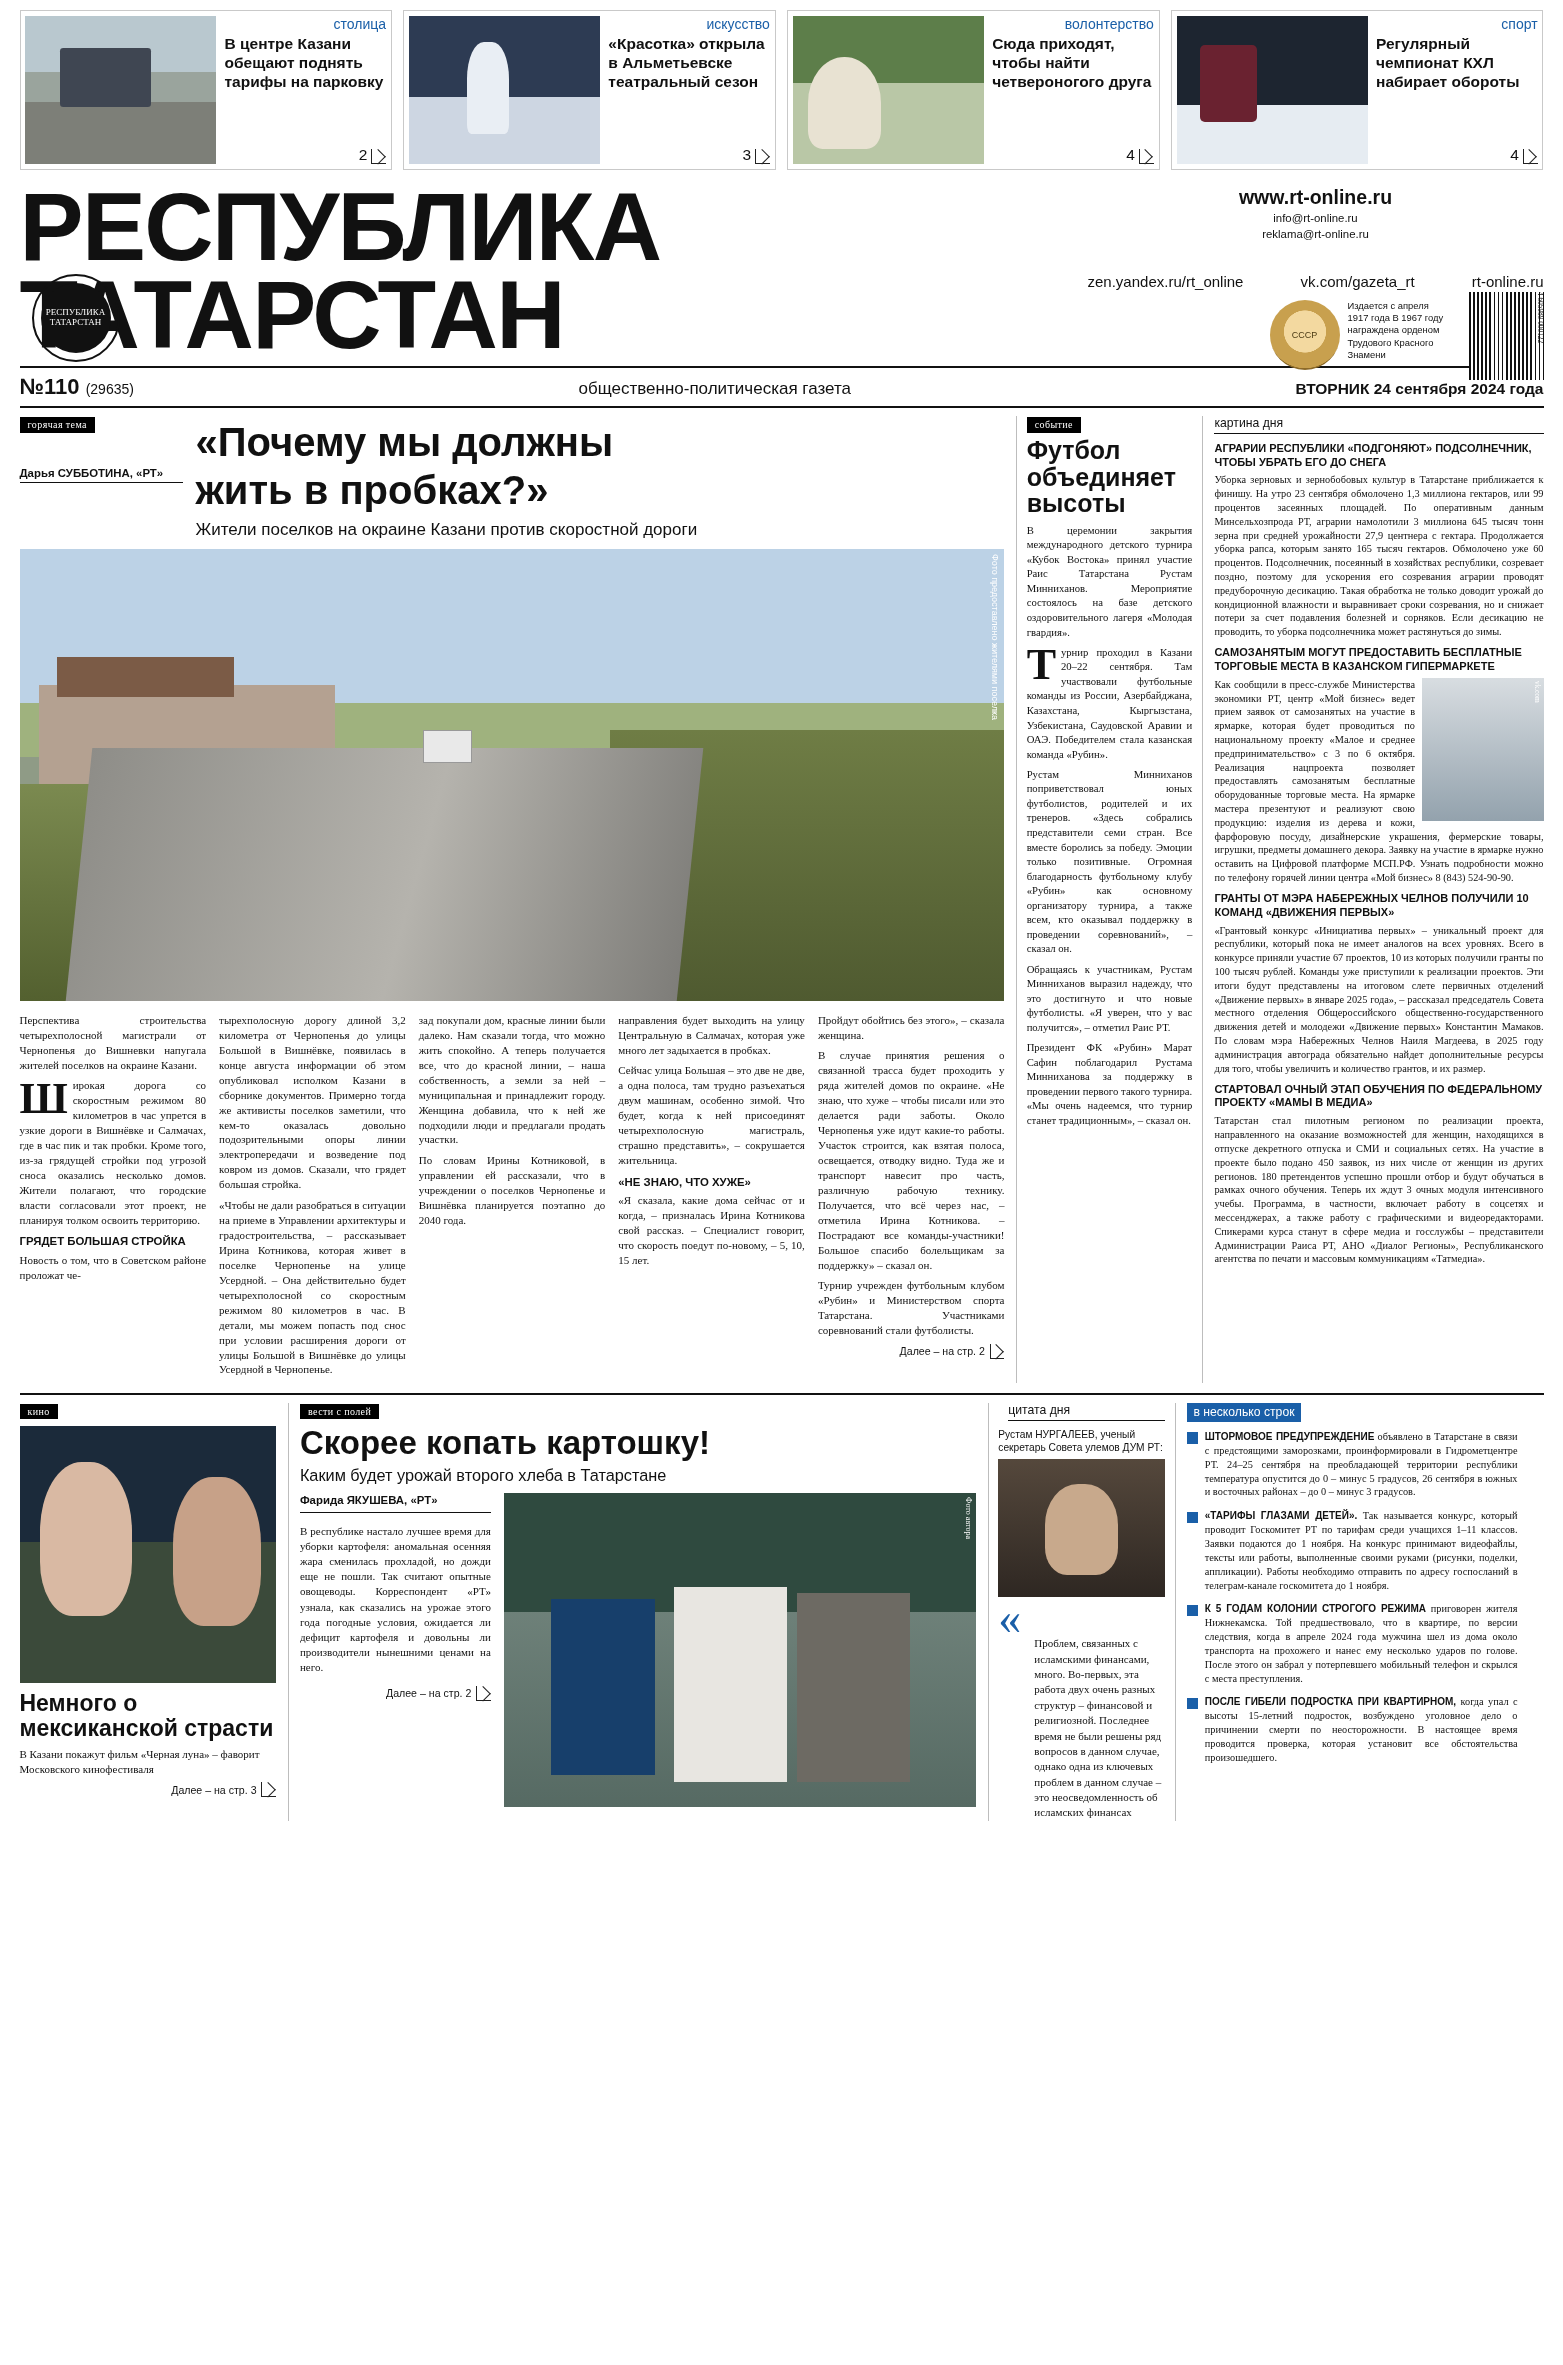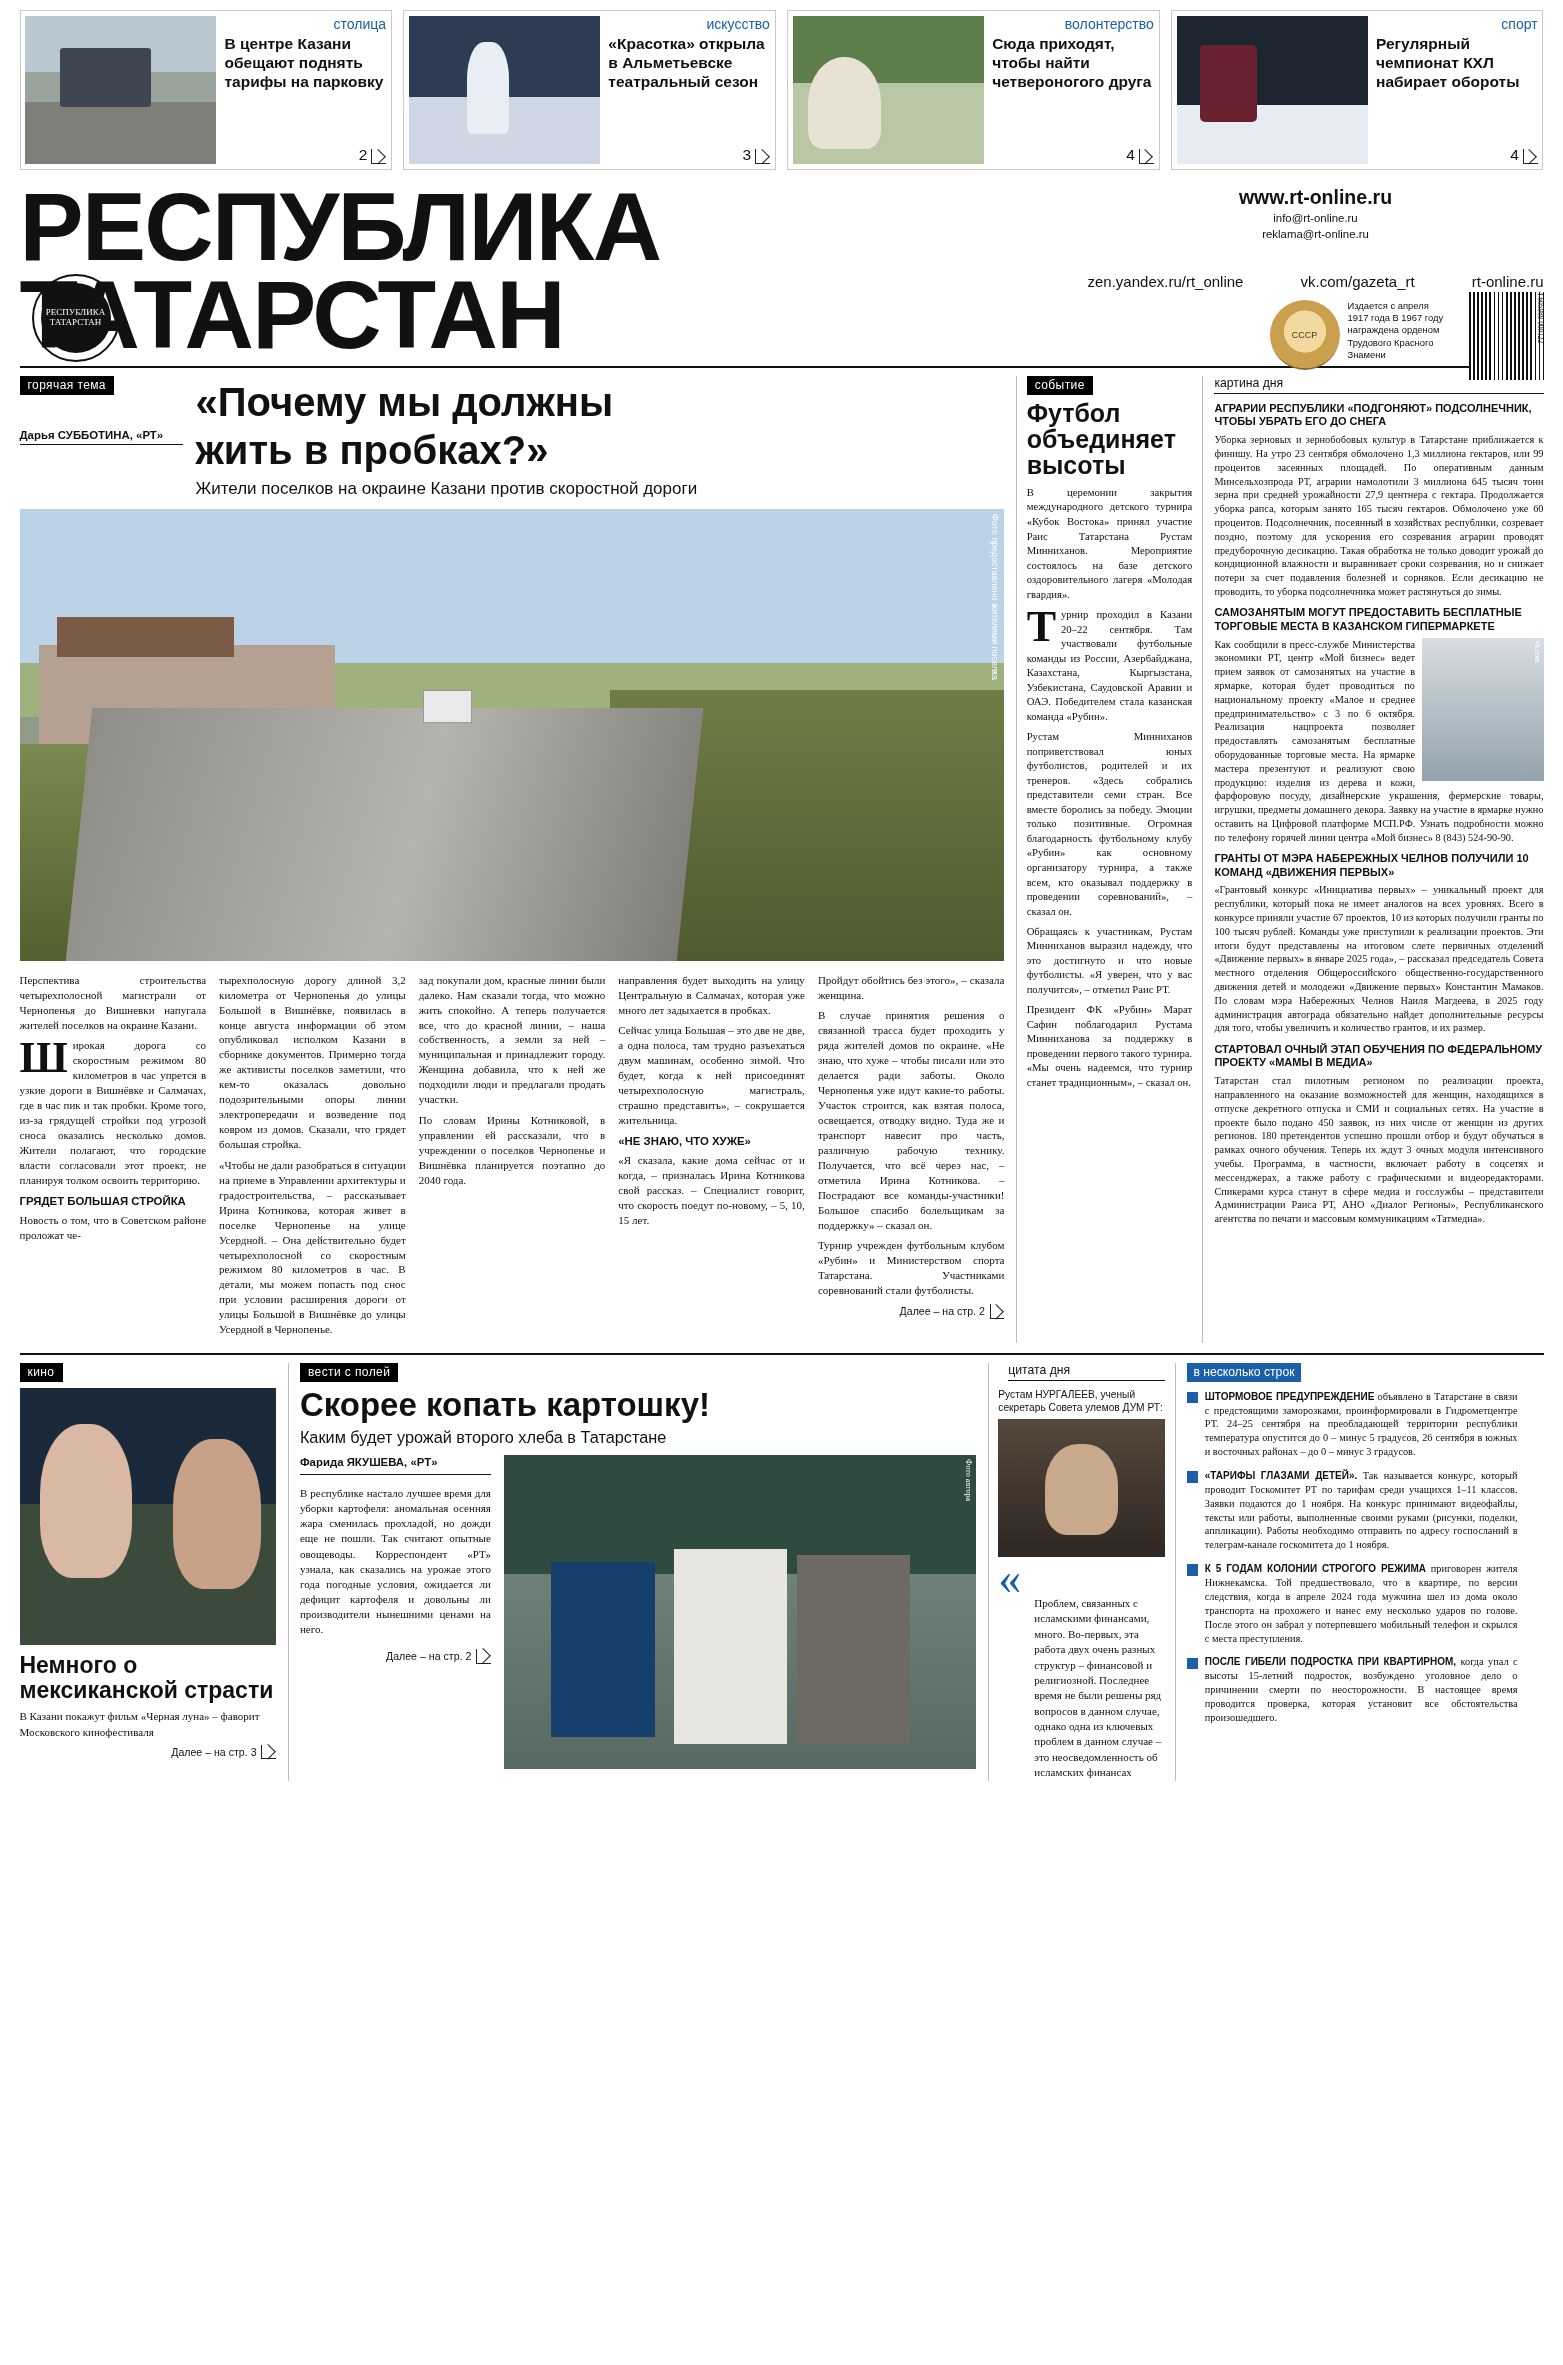--- a/index.html
+++ b/index.html
@@ -63,22 +63,22 @@
   .mh-num span { font-size:14px; font-weight:400; }
   .mh-sub { font-family:"Liberation Sans", sans-serif; font-size:17px; }
   .mh-date { font-family:"Liberation Sans", sans-serif; font-size:15.5px; font-weight:600; }
 
   
   .main { display:flex; gap:0; margin-top:8.1px; }
   .col-left { width:1002px; padding-right:11.4px; border-right:0.8px solid #bdbdbd; }
   .col-mid { width:187px; padding:0 9.8px; border-right:0.8px solid #bdbdbd; }
   .col-right { width:342px; padding-left:11.4px; }
 
-  .rubric { display:inline-block; background:#000; color:#fff; font-family:Liberation Sans, sans-serif;
-            font-size:12px; letter-spacing:0.4px; padding:2.4px 8.1px; }
+  .rubric { display:inline-block; background:#000; color:#fff; font-family:Liberation Serif, serif;
+            font-size:10px; letter-spacing:0.4px; padding:2.4px 8.1px; }
 
   .lead-head { font-family:"Liberation Sans", sans-serif; font-weight:700; font-size:40px; line-height:1.07; margin:4.9px 0 0 0; }
   .lead-deck { font-family:"Liberation Sans", sans-serif; font-size:17px; margin-top:8.1px; }
   .byline { font-family:"Liberation Sans", sans-serif; font-size:11.4px; font-weight:700; border-bottom:0.8px solid #111; padding-bottom:3.3px; }
 
   .hero-photo { margin-top:9.8px; width:100%; height:452px; position:relative; overflow:hidden;
      background:linear-gradient(#bcd2e6 0 34%, #9fb27e 34% 46%, #8f9b86 46% 100%); }
   .hero-road { position:absolute; left:6%; top:44%; width:62%; height:56%;
      background:linear-gradient(100deg,#8e8d88,#b5b3ad 55%, #7e7d79); transform:skewX(-6deg); }
   .hero-grass { position:absolute; right:0; top:40%; width:40%; height:60%; background:linear-gradient(#6f7d45,#4f5a30); }
@@ -233,20 +233,28 @@
     </div>
 
     <div class="order">
       <span>СССР</span>
     </div>
     <div class="found-text">Издается с апреля 1917 года В 1967 году награждена орденом Трудового Красного Знамени</div>
     <div class="barcode"></div>
     <div class="barcode-num">4 605989 000122</div>
 
     <div class="mh-rule"></div>
+    <div class="mh-meta">
+      <div class="mh-num">
+        <span style="font-size:22px;font-weight:700">№110</span>
+        <span>(29635)</span>
+      </div>
+      <div class="mh-sub">общественно-политическая газета</div>
+      <div class="mh-date">ВТОРНИК 24 сентября 2024 года</div>
+    </div>
   </div>
 
   <div class="main">
 
     <div class="col-left">
       <div style="display:flex; gap:13px; align-items:flex-start;">
         <div style="width:163px;">
           <div class="rubric">горячая тема</div>
           <div class="byline" style="margin-top:34px;">Дарья СУББОТИНА, «РТ»</div>
         </div>

